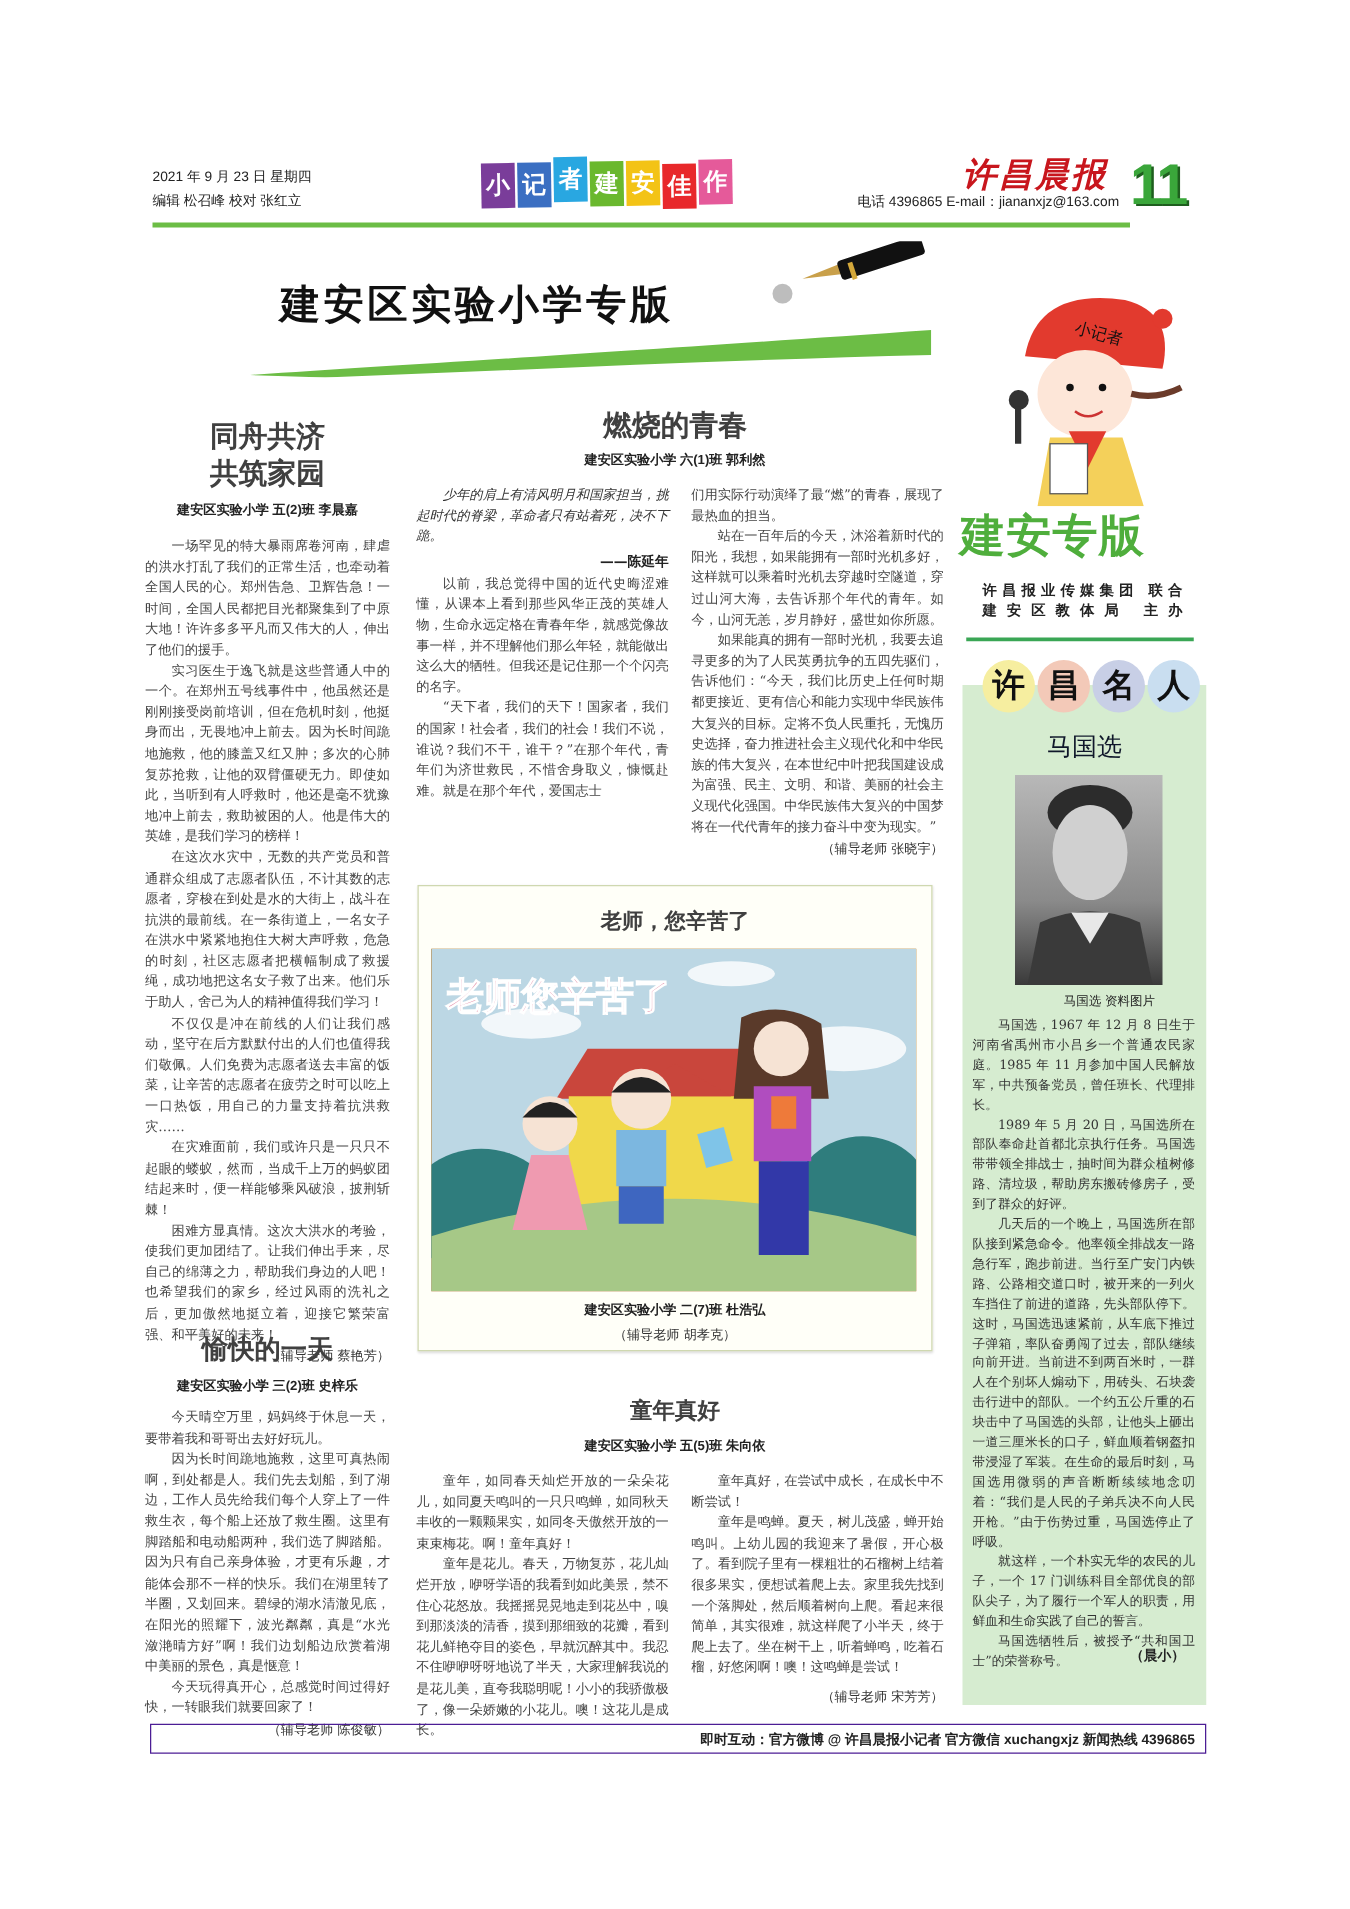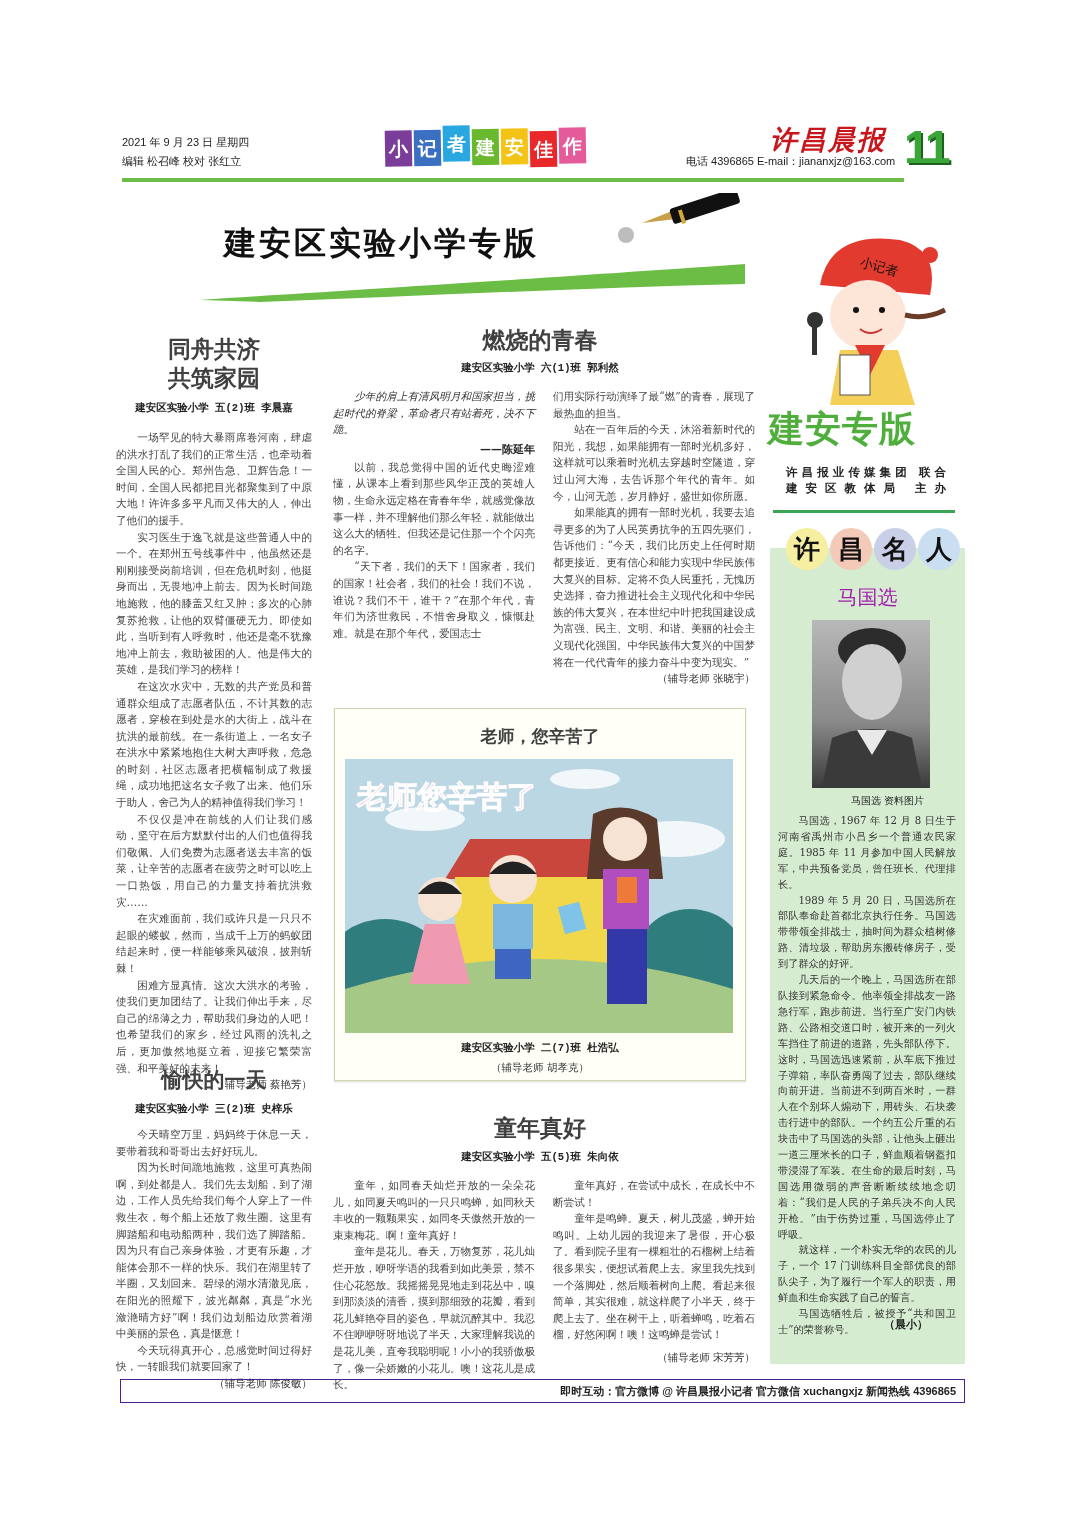--- a/index.html
+++ b/index.html
@@ -16,21 +16,21 @@
   .page-num { position: absolute; left: 904px; top: 122px; font-size: 46px; font-weight: bold; color: #3aa63a; font-family: "Liberation Sans", sans-serif; line-height: 50px; letter-spacing: -2px; text-shadow: 2px 2px 0 #1e5e1e; }
   .hdr-rule { position: absolute; left: 122px; top: 178px; width: 782px; height: 4px; background: #6cbd45; }
 
   
   .banner-title { position: absolute; left: 224px; top: 222px; font-size: 32px; font-weight: bold; color: #111; letter-spacing: 3px; font-family: "DejaVu Sans", sans-serif; }
   .banner-stroke { position: absolute; left: 200px; top: 262px; width: 545px; height: 40px; }
   .pen { position: absolute; left: 612px; top: 193px; width: 130px; height: 50px; }
 
   
   .art-title { font-weight: bold; text-align: center; color: #404040; font-family: Liberation Sans, sans-serif; }
-  .byline { font-size: 10.5px; font-weight: bold; text-align: center; color: #222; font-family: Liberation Mono, monospace; }
+  .byline { font-size: 10.5px; font-weight: bold; text-align: center; color: #222; font-family: Liberation Sans, sans-serif; }
   .body-text { font-size: 10.6px; line-height: 16.6px; color: #444; text-align: justify; font-family: "DejaVu Serif", serif; }
   .body-text p { text-indent: 2em; }
   .tutor { font-size: 10.5px; text-align: right; color: #333; font-family: "DejaVu Serif", serif; margin-top: 2px; }
 
   
   #art1 { position: absolute; left: 116px; top: 335px; width: 196px; }
   #art1 .art-title { font-size: 23px; line-height: 29px; }
   #art1 .byline { margin-top: 8px; margin-bottom: 14px; }
 
   
@@ -49,39 +49,39 @@
   #art3 .byline { position: absolute; left: 0; right: 0; top: 332px; }
   #art3 .tutor { position: absolute; left: 0; right: 0; top: 350px; text-align: center; }
 
   
   #art4 { position: absolute; left: 116px; top: 1066px; width: 196px; }
   #art4 .art-title { font-size: 21px; line-height: 28px; }
   #art4 .byline { margin-top: 8px; margin-bottom: 10px; }
 
   
   #art5-head { position: absolute; left: 330px; top: 1112px; width: 420px; }
-  #art5-head .art-title { font-size: 23px; line-height: 32px; }
+  #art5-head .art-title { font-size: 18px; line-height: 32px; }
   #art5-head .byline { margin-top: 6px; }
   #art5-col1 { position: absolute; left: 333px; top: 1177px; width: 202px; }
   #art5-col2 { position: absolute; left: 553px; top: 1177px; width: 202px; }
 
   
   .mascot { position: absolute; left: 790px; top: 225px; width: 170px; height: 180px; }
   .special-title { position: absolute; left: 768px; top: 405px; font-size: 36px; font-weight: bold; color: #4fae3c; letter-spacing: 1px; font-family: Liberation Mono, monospace; }
   .sponsor { position: absolute; left: 786px; top: 464px; width: 160px; font-size: 11.5px; font-weight: bold; color: #222; line-height: 16px; font-family: "DejaVu Sans", sans-serif; text-align: justify; text-align-last: justify; }
   .right-rule { position: absolute; left: 773px; top: 510px; width: 182px; height: 3px; background: #3aa655; }
   .famous-box { position: absolute; left: 770px; top: 548px; width: 195px; height: 816px; background: #d6ecd0; }
   .famous-circles { position: absolute; left: 786px; top: 528px; display: flex; gap: 2px; }
   .famous-circles span { display: inline-block; width: 42px; height: 42px; border-radius: 50%; text-align: center; line-height: 42px; font-size: 26px; font-weight: bold; color: #111; font-family: "DejaVu Serif", serif; }
-  .famous-name { position: absolute; left: 770px; top: 584px; width: 195px; text-align: center; font-size: 20px; color: #a21caf; font-family: "DejaVu Sans", sans-serif; }
+  .famous-name { position: absolute; left: 770px; top: 584px; width: 195px; text-align: center; font-size: 20px; color: #0f172a; font-family: "DejaVu Sans", sans-serif; }
   .portrait { position: absolute; left: 812px; top: 620px; width: 118px; height: 168px; background: linear-gradient(180deg, #b8b8b8 0%, #8a8a8a 60%, #3a3a3a 100%); overflow: hidden; }
   .photo-cap { position: absolute; left: 770px; top: 794px; width: 195px; text-align: center; font-size: 10px; color: #222; font-family: "DejaVu Serif", serif; padding-left: 40px; }
   .famous-text { position: absolute; left: 778px; top: 813px; width: 178px; font-size: 10.2px; line-height: 15.9px; color: #333; text-align: justify; font-family: "DejaVu Serif", serif; }
   .famous-text p { text-indent: 2em; }
-  .famous-sign { position: absolute; left: 750px; top: 1317px; width: 178px; text-align: right; font-size: 11px; font-weight: bold; color: #222; }
+  .famous-sign { position: absolute; left: 770px; top: 1317px; width: 178px; text-align: right; font-size: 11px; font-weight: bold; color: #222; }
 
   
   .footer-box { position: absolute; left: 120px; top: 1379px; width: 845px; height: 24px; border: 1px solid #4c1d95; }
   .footer-text { position: absolute; right: 8px; top: 4px; font-size: 11px; font-weight: bold; color: #222; font-family: "Liberation Sans", sans-serif; }
 </style>
 </head>
 <body>
 
 <div class="page">
 

